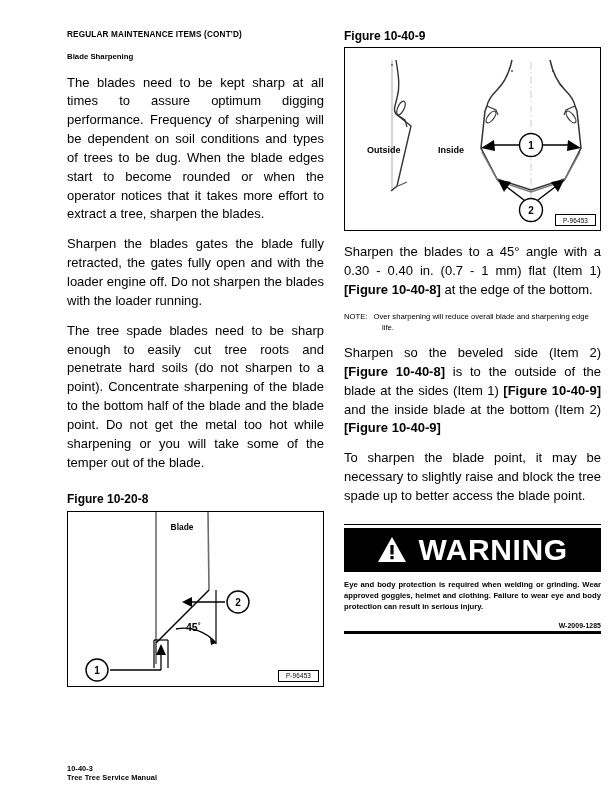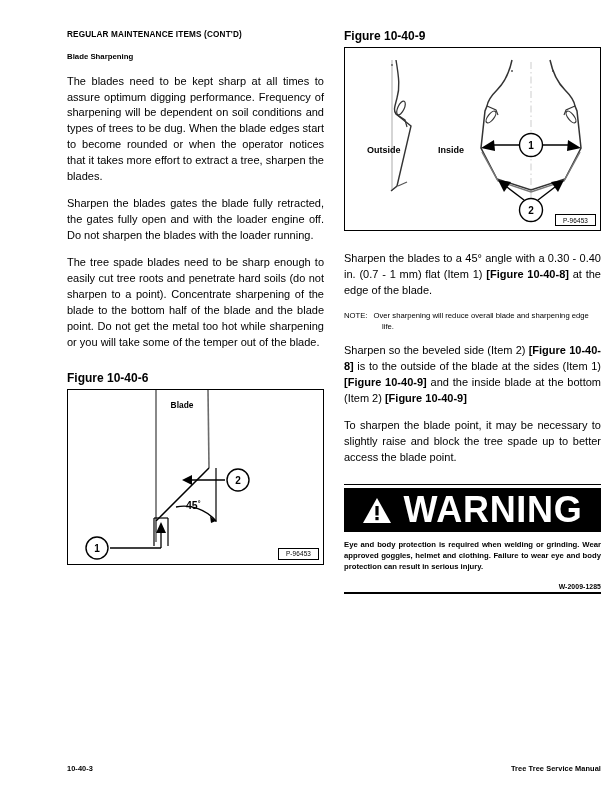--- a/index.html
+++ b/index.html
@@ -46,24 +46,24 @@
     margin: 0 0 14px 0;
     line-height: 1.1;
   }
   .h-sub {
     font-size: 7.8px;
     font-weight: bold;
     margin: 0 0 12px 0;
     line-height: 1.1;
   }
   p.body {
-    font-size: 11px;
+    font-size: 13px;
     line-height: 1.45;
     text-align: justify;
-    margin: 8px 0 11px 0;
+    margin: 0 0 11px 0;
   }
   p.body:last-child { margin-bottom: 0; }
   .b { font-weight: bold; }
 
   .note {
     font-size: 7.7px;
     line-height: 1.45;
     font-weight: normal;
     margin: 0 0 11px 0;
     padding-left: 38px;
@@ -110,21 +110,21 @@
   .warn-bar {
     background: #000;
     color: #fff;
     height: 44px;
     display: flex;
     align-items: center;
     justify-content: center;
     gap: 11px;
   }
   .warn-bar .warn-word {
-    font-size: 36px;
+    font-size: 30px;
     font-weight: bold;
     letter-spacing: 0.02em;
     line-height: 1;
   }
   .warn-text {
     font-size: 7.7px;
     font-weight: bold;
     line-height: 1.45;
     text-align: justify;
     margin: 7px 0 0 0;
@@ -146,39 +146,40 @@
   .footer {
     position: absolute;
     left: 55px;
     top: 764px;
     width: 534px;
     display: flex;
     justify-content: space-between;
     font-size: 7.4px;
     font-weight: bold;
     letter-spacing: 0.01em;
+    flex-direction: column;
   }
 </style>
 </head>
 <body>
 
 <div class="page">
 
   <div class="col-left">
 
     <h1 class="h-section">REGULAR MAINTENANCE ITEMS (CONT'D)</h1>
     <h2 class="h-sub">Blade Sharpening</h2>
 
     <p class="body">The blades need to be kept sharp at all times to assure optimum digging performance. Frequency of sharpening will be dependent on soil conditions and types of trees to be dug. When the blade edges start to become rounded or when the operator notices that it takes more effort to extract a tree, sharpen the blades.</p>
     <p class="body">Sharpen the blades gates the blade fully retracted, the gates fully open and with the loader engine off. Do not sharpen the blades with the loader running.</p>
     <p class="body">The tree spade blades need to be sharp enough to easily cut tree roots and penetrate hard soils (do not sharpen to a point). Concentrate sharpening of the blade to the bottom half of the blade and the blade point. Do not get the metal too hot while sharpening or you will take some of the temper out of the blade.</p>
 
     <div style="height:10px"></div>
 
-    <div class="fig-caption">Figure 10-40-6</div>
+    <div class="fig-caption">Figure 10-20-8</div>
 
     <div class="figbox" style="width:257px;height:176px;">
       <svg width="255" height="174" viewBox="0 0 255 174">
 
         <line x1="88" y1="0" x2="88" y2="142" stroke="#6b6b6b" stroke-width="1.6"></line>
         <line x1="140" y1="0" x2="141" y2="78" stroke="#6b6b6b" stroke-width="1.6"></line>
 
         <line x1="141" y1="78" x2="92" y2="127" stroke="#000" stroke-width="1.5"></line>
 
         <line x1="92" y1="127" x2="88" y2="131" stroke="#000" stroke-width="1.5"></line>
@@ -271,21 +272,21 @@
         <line x1="193" y1="152" x2="210" y2="139" stroke="#000" stroke-width="1.4"></line>
         <polygon points="219,132 206,134 213,144" fill="#000"></polygon>
         <circle cx="186" cy="162" r="11.5" fill="#fff" stroke="#000" stroke-width="1.4"></circle>
         <text x="186" y="166" text-anchor="middle" font-family="Liberation Sans, sans-serif" font-size="10" font-weight="bold" id="rc2">2</text>
       </svg>
       <div class="partnum">P-96453</div>
     </div>
 
     <div style="height:12px"></div>
 
-    <p class="body"><span>Sharpen the blades to a 45° angle with a 0.30 - 0.40 in. (0.7 - 1 mm) flat (Item 1) </span><span class="b">[Figure 10-40-8]</span><span> at the edge of the blade.</span></p>
+    <p class="body"><span>Sharpen the blades to a 45° angle with a 0.30 - 0.40 in. (0.7 - 1 mm) flat (Item 1) </span><span class="b">[Figure 10-40-8]</span><span> at the edge of the bottom.</span></p>
 
     <p class="note"><span class="note-label">NOTE:</span><span class="note-gap"></span><span>Over sharpening will reduce overall blade and sharpening edge life.</span></p>
 
     <p class="body"><span>Sharpen so the beveled side (Item 2) </span><span class="b">[Figure 10-40-8]</span><span> is to the outside of the blade at the sides (Item 1) </span><span class="b">[Figure 10-40-9]</span><span> and the inside blade at the bottom (Item 2) </span><span class="b">[Figure 10-40-9]</span></p>
 
     <p class="body">To sharpen the blade point, it may be necessary to slightly raise and block the tree spade up to better access the blade point.</p>
 
     <div class="warn-wrap">
       <div class="warn-rule-top"></div>
       <div class="warn-bar">

